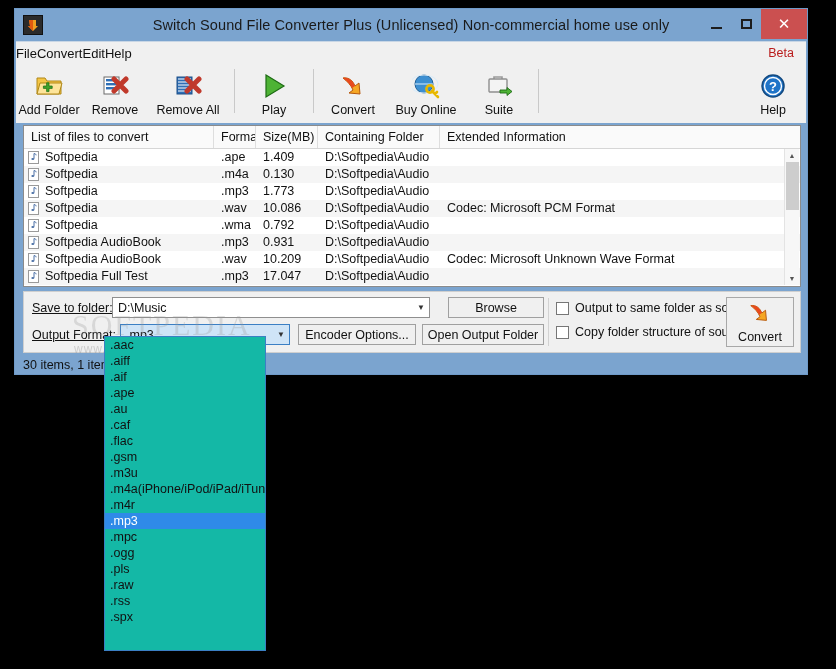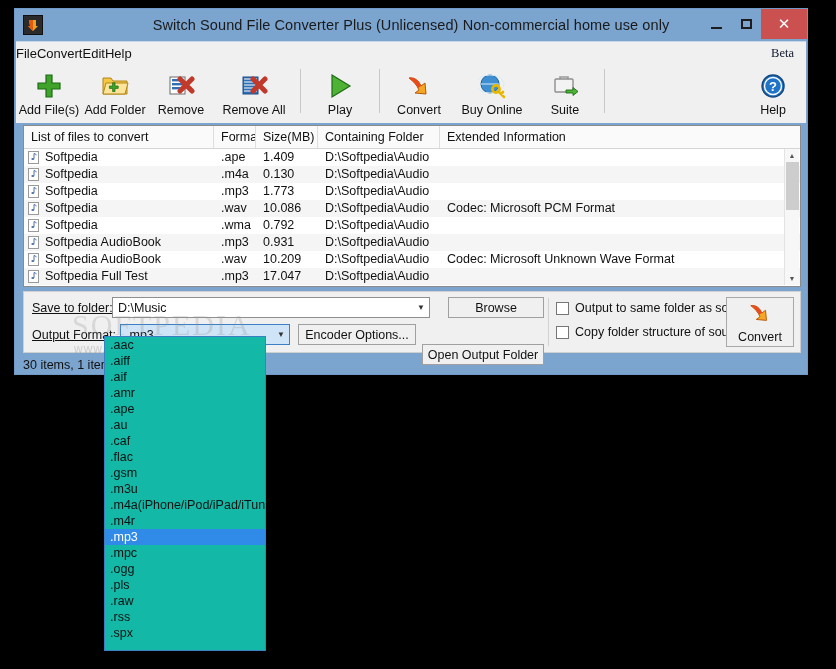--- a/index.html
+++ b/index.html
@@ -31,21 +31,21 @@
   .winbtn.min span{display:block;width:11px;height:2px;background:#1d1d1d;margin-top:7px;}
   .winbtn.max span{display:block;width:11px;height:10px;border:2px solid #1d1d1d;box-sizing:border-box;}
   .winbtn.close{width:46px;height:30px;background:#cb5050;color:#fff;font-size:15px;}
   
   .menubar{
     position:absolute;left:1px;right:1px;top:32px;height:22px;
     background:#f0f0f0;border-top:1px solid #c8d6e5;
     display:flex;align-items:center;
   }
   .menubar .mi{font-size:13px;color:#111;padding:2px 0;}
-  .menubar .beta{margin-left:auto;font-size:12.5px;color:#0f172a;padding-right:12px;font-family:Liberation Serif, serif;}
+  .menubar .beta{margin-left:auto;font-size:12.5px;color:#b91c1c;padding-right:12px;}
   
   .toolbar{
     position:absolute;left:1px;right:1px;top:54px;height:60px;
     background:#f0f0f0;display:flex;align-items:flex-start;
     padding-top:2px;box-sizing:border-box;
   }
   .tbtn{
     width:66px;display:flex;flex-direction:column;align-items:center;
     justify-content:flex-start;padding-top:4px;
   }
@@ -160,28 +160,20 @@
   <div class="menubar">
     <div class="mi">File</div>
     <div class="mi">Convert</div>
     <div class="mi">Edit</div>
     <div class="mi">Help</div>
     <div class="beta">Beta</div>
   </div>
 
   <div class="toolbar">
 
-    <div class="tbtn">
-      <div class="ico">
-        <svg width="28" height="28" viewBox="0 0 28 28">
-          <path d="M11 3 h6 v8 h8 v6 h-8 v8 h-6 v-8 h-8 v-6 h8 z" fill="#3fa32b" stroke="#1d6b14" stroke-width="1.2"></path>
-        </svg>
-      </div>
-      <div class="lbl">Add File(s)</div>
-    </div>
 
     <div class="tbtn">
       <div class="ico">
         <svg width="28" height="26" viewBox="0 0 28 26">
           <path d="M2 5 h8 l2 3 h14 v13 h-24 z" fill="#f5c544" stroke="#b08818" stroke-width="1"></path>
           <path d="M5 10 h22 l-3 11 h-22 z" fill="#fde49a" stroke="#b08818" stroke-width="1"></path>
           <path d="M18 15 h4 v-4 h3 v4 h4 v3 h-4 v4 h-3 v-4 h-4 z" fill="#3fa32b" stroke="#1d6b14" stroke-width=".9" transform="translate(-6,1) scale(.8)"></path>
         </svg>
       </div>
       <div class="lbl">Add Folder</div>
@@ -420,21 +412,21 @@
       <div class="arrow">▼</div>
     </div>
     <div class="btn" style="left:424px;top:5px;width:96px;height:21px;">Browse</div>
 
     <div class="lblfld" style="left:8px;top:36px;">Output Format:</div>
     <div class="combo focused" style="left:96px;top:32px;width:170px;height:21px;">
       <div class="val">.mp3</div>
       <div class="arrow">▼</div>
     </div>
     <div class="btn" style="left:274px;top:32px;width:118px;height:21px;">Encoder Options...</div>
-    <div class="btn" style="left:398px;top:32px;width:122px;height:21px;margin-top:20px;">Open Output Folder</div>
+    <div class="btn" style="left:398px;top:32px;width:122px;height:21px;">Open Output Folder</div>
 
     <div class="psep" style="left:524px;top:6px;height:48px;"></div>
 
     <div class="cbrow" style="left:532px;top:9px;">
       <div class="cbx"></div>
       <div class="cbl">Output to same folder as source files</div>
     </div>
     <div class="cbrow" style="left:532px;top:33px;">
       <div class="cbx"></div>
       <div class="cbl">Copy folder structure of source files</div>
@@ -456,21 +448,20 @@
   <div class="status">30 items, 1 item</div>
 </div>
 
 <div class="wm">SOFTPEDIA</div>
 <div class="wm2">www.softpedia.com</div>
 
 <div class="dropdown" id="dropdown">
     <div class="dd-item">.aac</div>
     <div class="dd-item">.aiff</div>
     <div class="dd-item">.aif</div>
-    <div class="dd-item">.amr</div>
     <div class="dd-item">.ape</div>
     <div class="dd-item">.au</div>
     <div class="dd-item">.caf</div>
     <div class="dd-item">.flac</div>
     <div class="dd-item">.gsm</div>
     <div class="dd-item">.m3u</div>
     <div class="dd-item">.m4a(iPhone/iPod/iPad/iTune/DSI</div>
     <div class="dd-item">.m4r</div>
     <div class="dd-item sel">.mp3</div>
     <div class="dd-item">.mpc</div>

